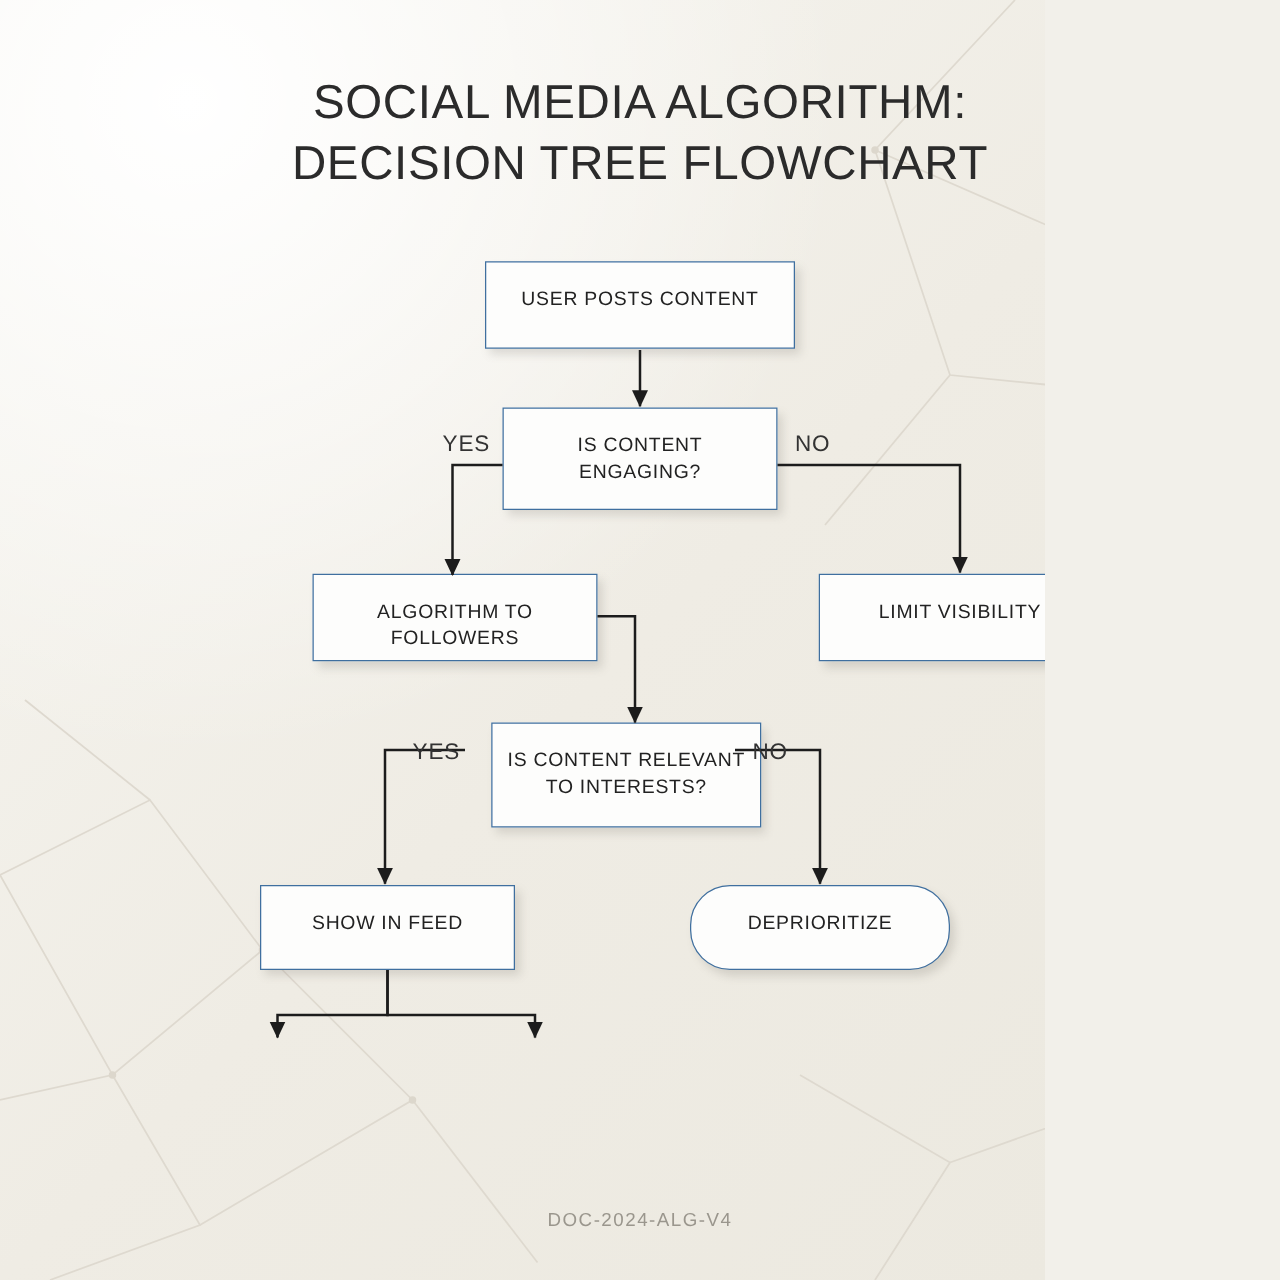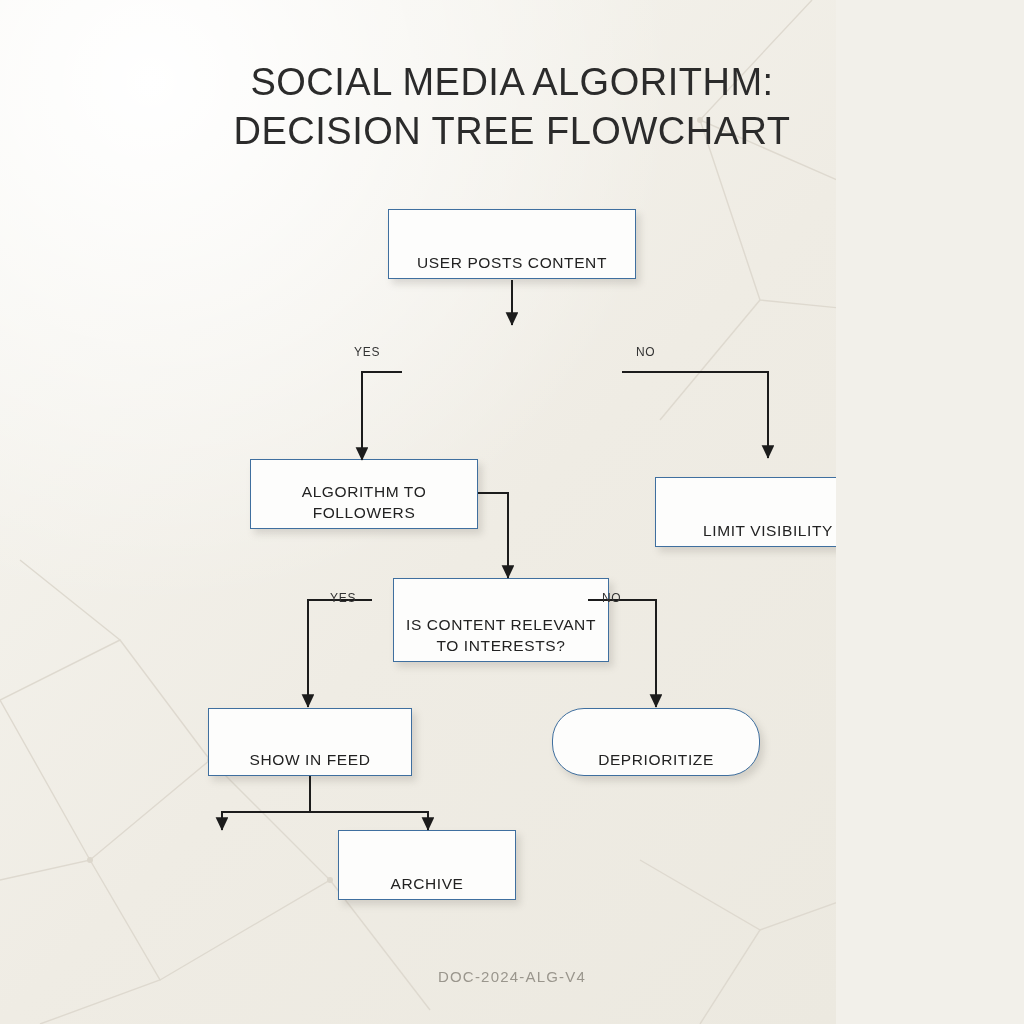--- a/index.html
+++ b/index.html
@@ -48,32 +48,32 @@
     inset: 0;
     z-index: 2;
   }
   .node {
     position: absolute;
     box-sizing: border-box;
     background: #fdfdfc;
     border: 1.6px solid #3f6f9f;
     box-shadow: 4px 5px 7px rgba(120,115,105,0.22);
     display: flex;
-    align-items: flex-end;
+    align-items: flex-start;
     justify-content: center;
     text-align: center;
     color: #222222;
     font-size: 15.5px;
     letter-spacing: 0.6px;
     line-height: 1.35;
-    padding: 4px 8px;
+    padding: 20px 8px;
   }
   .edge-label {
     position: absolute;
-    font-size: 12px;
+    font-size: 18px;
     letter-spacing: 0.7px;
     color: #333333;
     z-index: 4;
     white-space: nowrap;
   }
   #footer {
     position: absolute;
     left: 0;
     top: 968px;
     width: 1024px;
@@ -147,41 +147,41 @@
 
   <div class="edge-label" style="left:354px; top:345px;">YES</div>
   <div class="edge-label" style="left:636px; top:345px;">NO</div>
   <div class="edge-label" style="left:330px; top:591px;">YES</div>
   <div class="edge-label" style="left:602px; top:591px;">NO</div>
 
   <div class="node" style="left:388px; top:209px; width:248px; height:70px;">
     <span>USER POSTS CONTENT</span>
   </div>
 
+  <div class="node" style="left:402px; top:326px; width:220px; height:82px;">
+    <span>IS CONTENT ENGAGING?</span>
+  </div>
 
   <div class="node" style="left:250px; top:459px; width:228px; height:70px;">
     <span>ALGORITHM TO FOLLOWERS</span>
   </div>
 
-  <div class="node" style="left:655px; top:477px; width:226px; height:70px;">
+  <div class="node" style="left:655px; top:459px; width:226px; height:70px;">
     <span>LIMIT VISIBILITY</span>
   </div>
 
   <div class="node" style="left:393px; top:578px; width:216px; height:84px;">
     <span>IS CONTENT RELEVANT TO INTERESTS?</span>
   </div>
 
   <div class="node" style="left:208px; top:708px; width:204px; height:68px;">
     <span>SHOW IN FEED</span>
   </div>
 
   <div class="node" style="left:552px; top:708px; width:208px; height:68px;border-radius:32px;">
     <span>DEPRIORITIZE</span>
   </div>
 
 
-  <div class="node" style="left:338px; top:830px; width:178px; height:70px;">
-    <span>ARCHIVE</span>
-  </div>
 
   <div id="footer">DOC-2024-ALG-V4</div>
 
 </div>
 
 </body></html>

